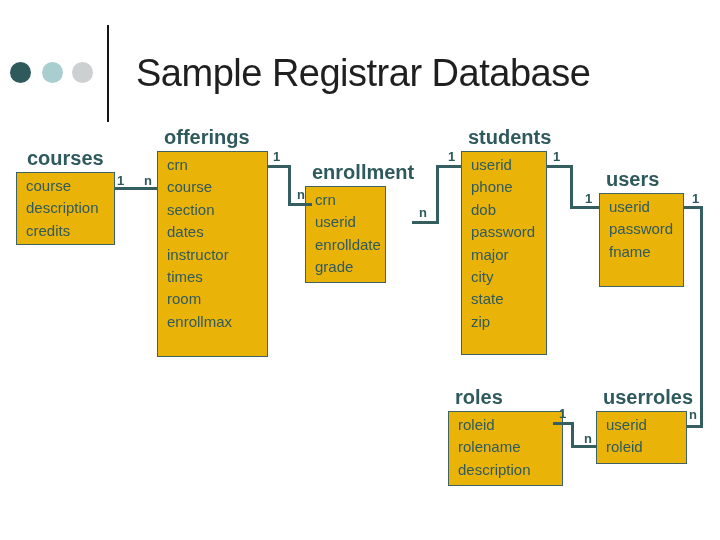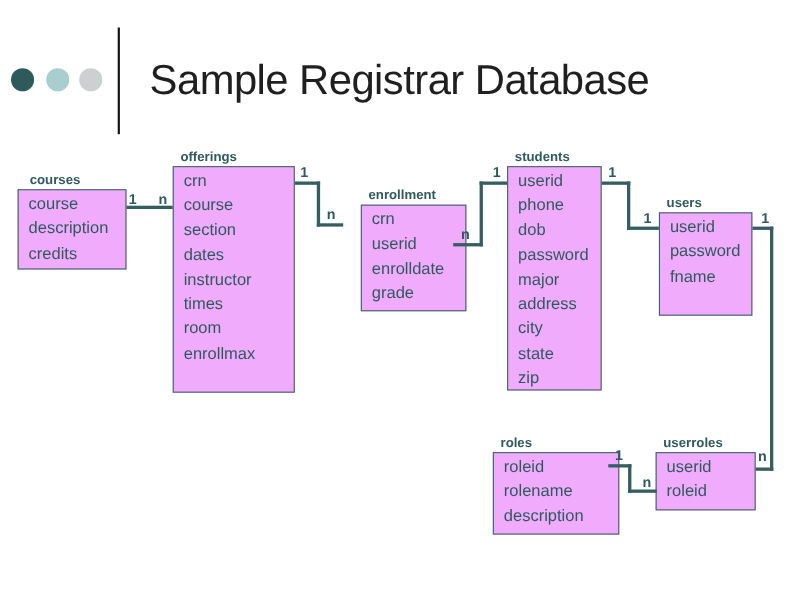--- a/index.html
+++ b/index.html
@@ -26,34 +26,34 @@
   .vrule { position: absolute; left: 107px; top: 25px; width: 2px; height: 97px; background: #141414; }
   .title {
     position: absolute; left: 124px; top: 52px;
     font-size: 38px; font-weight: 400; color: var(--title-color);
     white-space: nowrap; letter-spacing: -0.5px; margin-left: 12px;
   }
   
   .entity { position: absolute; }
   .entity-label {
     position: absolute; bottom: 100%; left: 7px; margin-bottom: 2px;
-    font-size: 12px; font-weight: bold; color: var(--teal-text); white-space: nowrap;
+    font-size: 20px; font-weight: bold; color: var(--teal-text); white-space: nowrap;
   }
   .entity-box {
     position: absolute; inset: 0;
     border: 1.3px solid var(--teal-border);
-    padding: 2px 0 0 9px; background: #f0abfc;
+    padding: 2px 0 0 9px; background: #eab308;
   }
   .field {
     font-size: 15px; line-height: 22.4px; color: var(--teal-text); white-space: nowrap;
   }
   #ent-courses   { left: 16px;  top: 172px; width: 99px;  height: 73px; }
   #ent-courses .entity-label { left: 11px; }
   #ent-offerings { left: 157px; top: 151px; width: 111px; height: 206px; }
-  #ent-enrollment{ left: 328px; top: 186px; width: 96px; height: 97px; }
+  #ent-enrollment{ left: 305px; top: 186px; width: 81px; height: 97px; }
   #ent-students  { left: 461px; top: 151px; width: 86px;  height: 204px; }
   #ent-users     { left: 599px; top: 193px; width: 85px;  height: 94px; text-decoration: underline; }
   #ent-roles     { left: 448px; top: 411px; width: 115px;  height: 75px; }
   #ent-userroles { left: 596px; top: 411px; width: 91px;  height: 53px; }
   
   .hline { position: absolute; height: 3px; background: var(--teal-line); }
   .vline { position: absolute; width: 3px; background: var(--teal-line); }
   .card {
     position: absolute; font-size: 13px; font-weight: bold;
     color: var(--teal-text); line-height: 1;
@@ -104,21 +104,20 @@
   </div>
 
   <div class="entity" id="ent-students">
     <div class="entity-label">students</div>
     <div class="entity-box">
       <div class="field">userid</div>
       <div class="field">phone</div>
       <div class="field">dob</div>
       <div class="field">password</div>
       <div class="field">major</div>
-      <div class="field">address</div>
       <div class="field">city</div>
       <div class="field">state</div>
       <div class="field">zip</div>
     </div>
   </div>
 
   <div class="entity" id="ent-users">
     <div class="entity-label">users</div>
     <div class="entity-box">
       <div class="field">userid</div>

